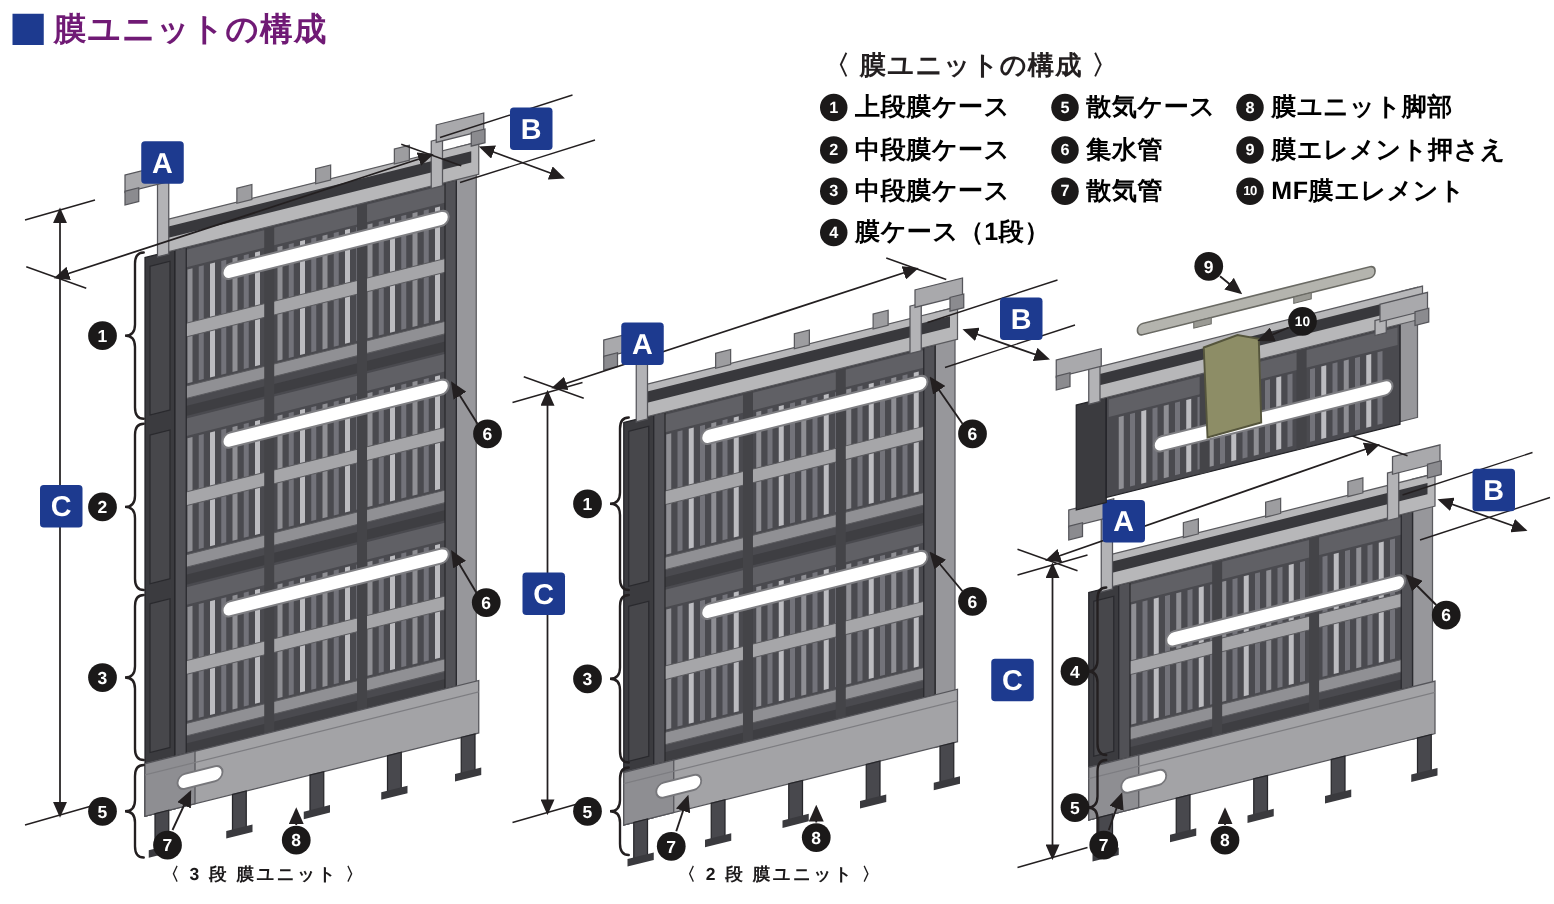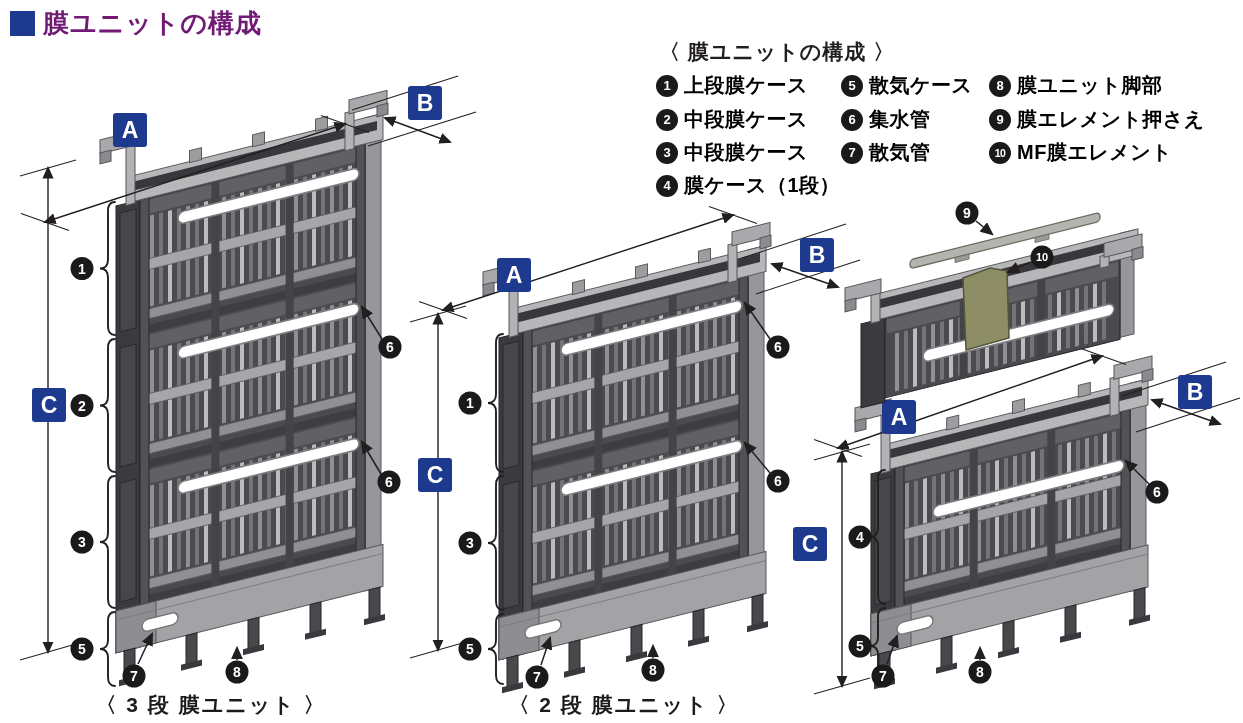--- a/index.html
+++ b/index.html
@@ -9,21 +9,21 @@
   .page-title{position:absolute;left:10px;top:6px;display:flex;align-items:center;gap:8px;}
   .title-square{width:25px;height:25px;display:inline-block;}
   .title-text{font-size:26px;font-weight:700;letter-spacing:1px;color:#701a75;}
   .legend{position:absolute;left:0;top:0;width:1033px;height:210px;pointer-events:none;}
   .legend-heading{position:absolute;left:659px;top:38px;font-size:21px;font-weight:600;letter-spacing:1px;}
   .litem{position:absolute;display:flex;align-items:center;gap:6px;white-space:nowrap;}
   .lnum{width:22px;height:22px;border-radius:50%;color:#fff;display:flex;align-items:center;
         justify-content:center;font-size:13px;font-weight:700;flex:0 0 22px;}
   .lnum.two{font-size:10.5px;letter-spacing:-0.5px;}
   .llab{font-size:20px;font-weight:600;color:#000000;letter-spacing:0.5px;}
-  .fig-caption{position:absolute;transform:translateX(-50%);font-size:21px;font-weight:700;
+  .fig-caption{position:absolute;transform:translateX(-50%);font-size:14px;font-weight:700;
                letter-spacing:2px;white-space:nowrap;color:#1c1a1b;}
 </style>
 </head>
 <body>
 
 <div id="page">
   <svg id="diagram-svg" width="1243" height="723" viewBox="0 0 1243 723">
       <defs>
         <marker id="ah" markerWidth="9" markerHeight="8" refX="7.5" refY="4" orient="auto-start-reverse" viewBox="0 0 9 8">
           <path d="M0,0 L9,4 L0,8 Z" fill="#231f20"></path>

